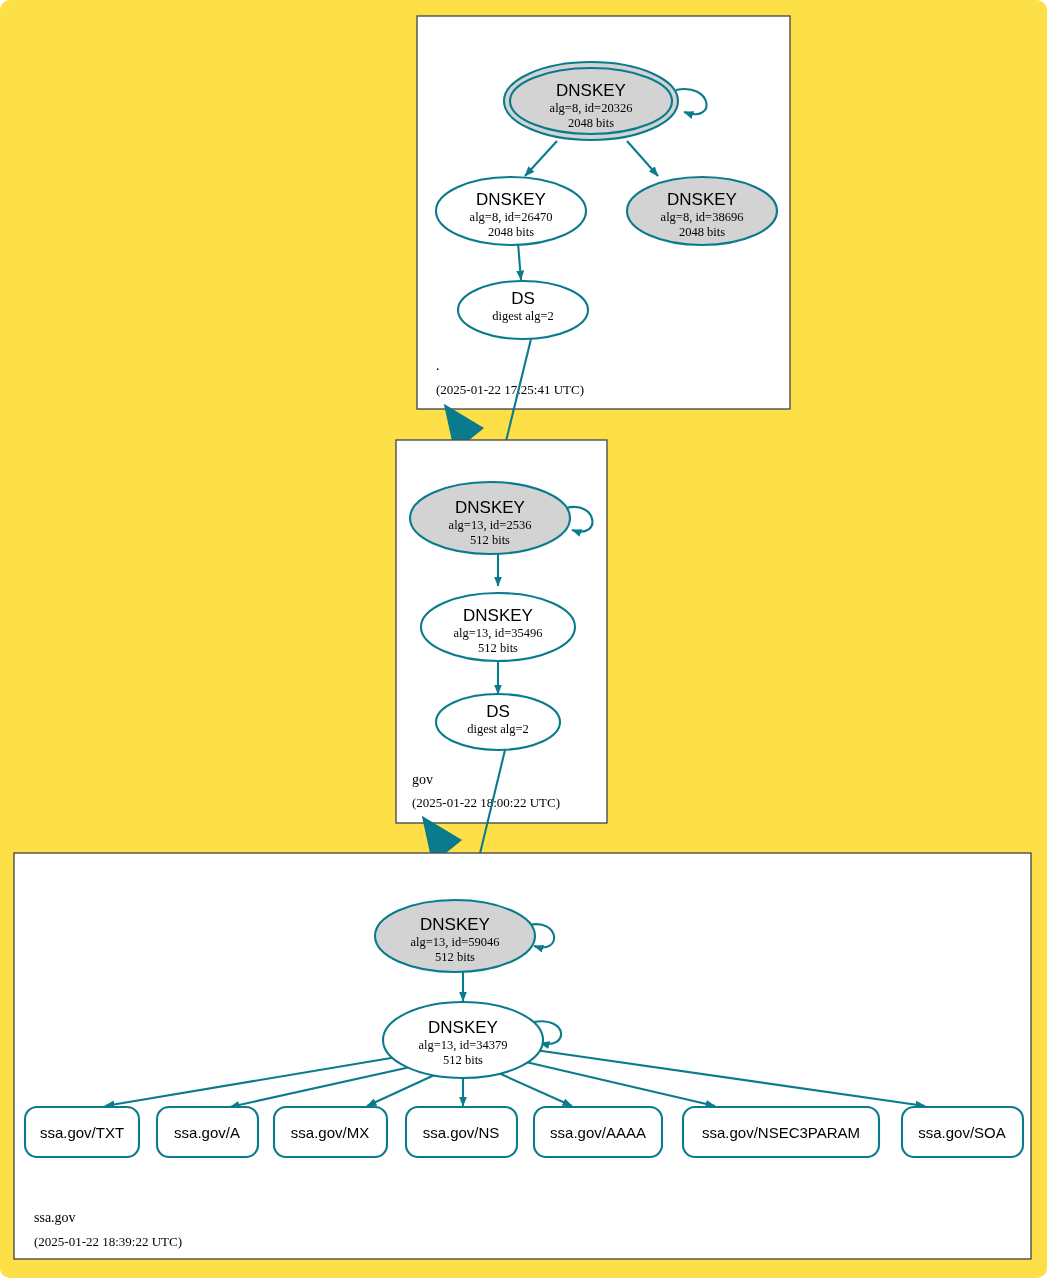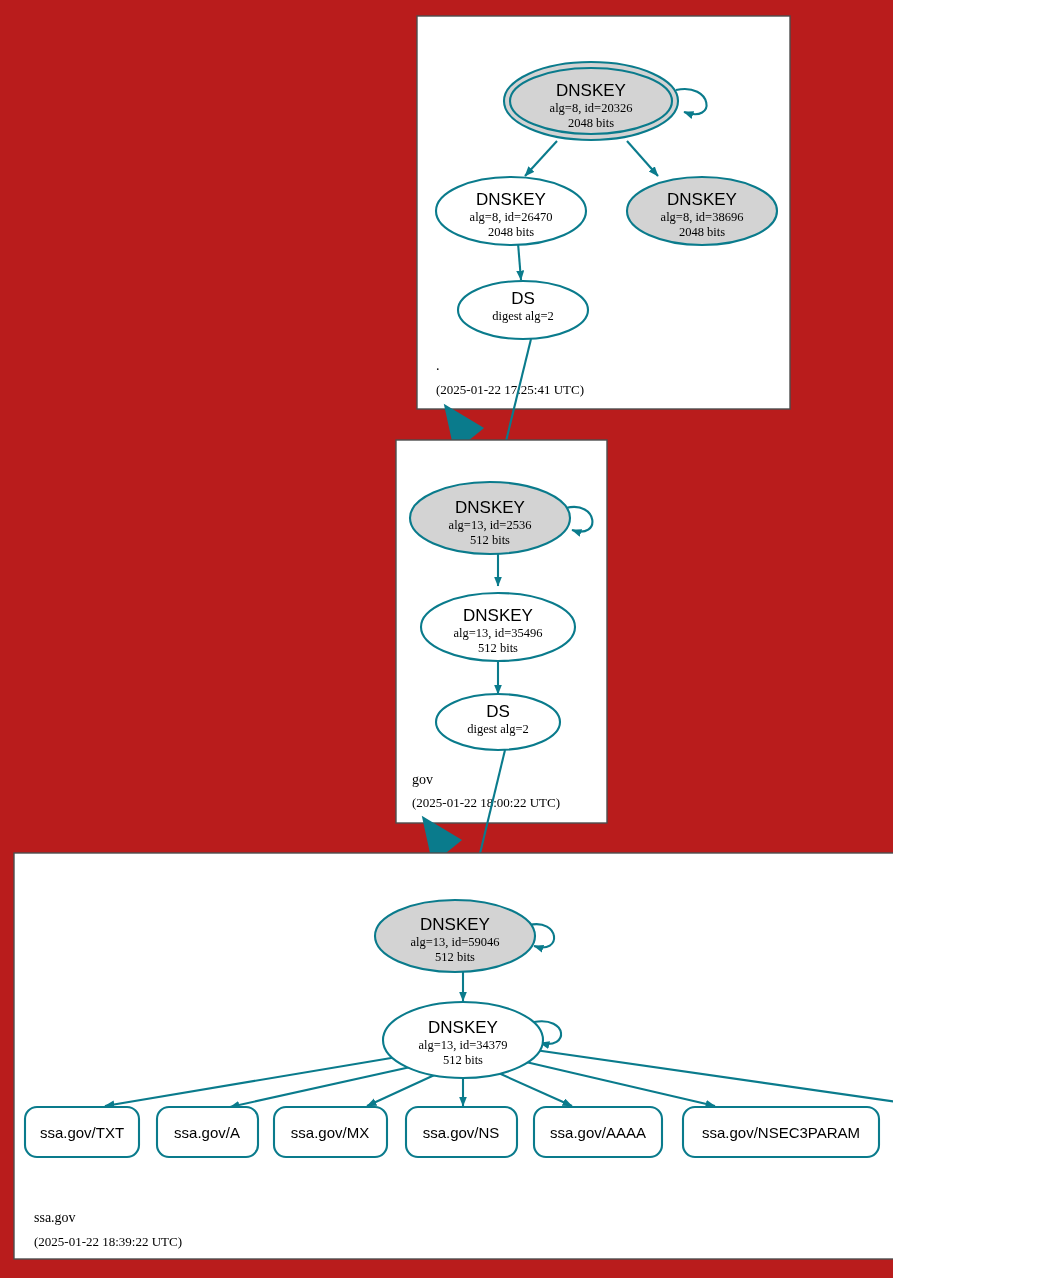--- a/index.html
+++ b/index.html
@@ -2,25 +2,26 @@
 <html><head>
 <meta charset="utf-8">
 <style>
   html, body {
     margin: 0;
     padding: 0;
     background: #ffffff;
   }
   #page {
     position: relative;
-    width: 893px;
+    width: 1047px;
     height: 1278px;
-    background: #b91c1c;
+    background: #fde047;
     font-family: "Liberation Sans", sans-serif;
     overflow: hidden;
+    border-radius: 10px;
   }
   svg.graph {
     display: block;
     width: 1047px;
     height: 1278px;
   }
   .zone-box {
     fill: #ffffff;
     stroke: #4d4d4d;
     stroke-width: 1.4;

